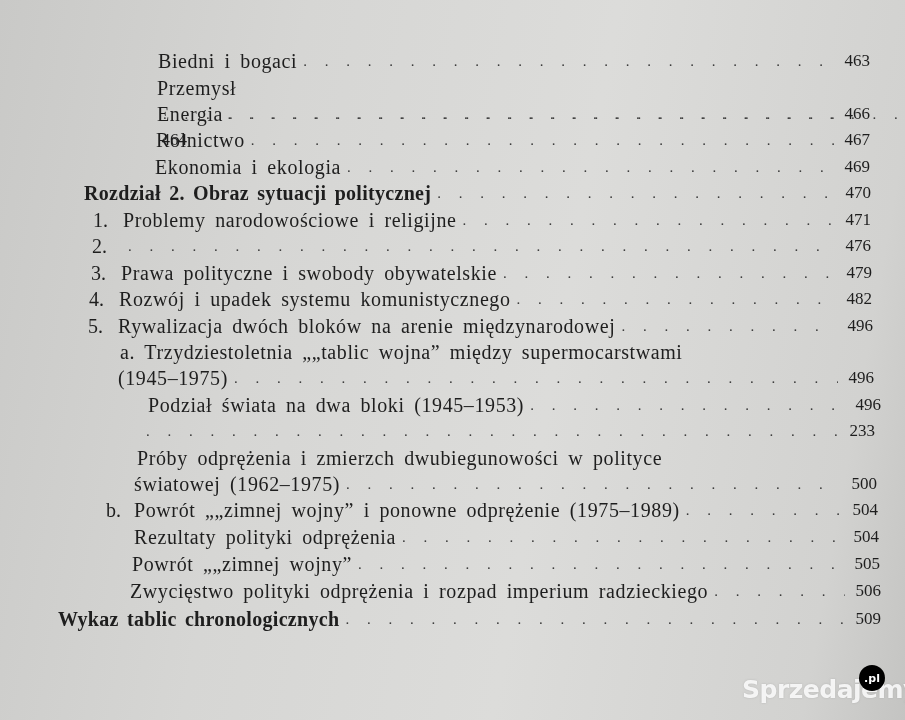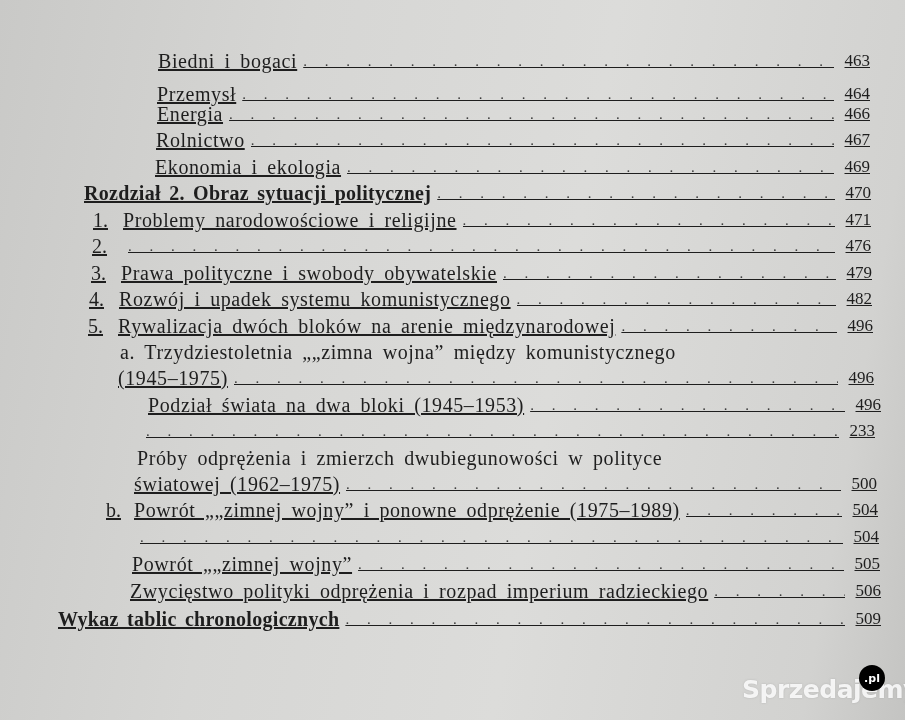--- a/index.html
+++ b/index.html
@@ -6,21 +6,21 @@
   body {
     width:905px; height:720px; overflow:hidden;
     background: linear-gradient(100deg, #c9c9c7 0%, #d6d6d4 30%, #dcdcda 60%, #d2d2d0 90%, #c4c4c2 100%);
     font-family: "Liberation Serif", "DejaVu Serif", serif;
     color:#1e1e1e;
     position:relative;
   }
   .page { position:absolute; left:0; top:0; width:905px; height:720px; }
   .row {
     position:absolute; display:flex; align-items:flex-start;
-    font-size:20px; line-height:26px; white-space:nowrap;text-decoration:underline;
+    font-size:20px; line-height:26px; white-space:nowrap;
   }
   .row .num { display:inline-block; }
   .row .label { letter-spacing:0.6px; word-spacing:4px; }
   .row .dots {
     flex:1; overflow:hidden; margin:0 6px;
     color:#3a3a3a; letter-spacing:7px; font-size:15px;
   }
   .row .dots::before { content: ". . . . . . . . . . . . . . . . . . . . . . . . . . . . . . . . . . . . . . . . . . . . . . . . . . . . . . . . . . . . . . . . . . . . . . . . . . . . . . . . . . . . . . . . . . . . . . . . . . . . . . . . . . . . . . . . ."; }
   .row .page-no { font-size:17px; min-width:30px; text-align:right; }
   .bold { font-weight:bold; }
@@ -44,21 +44,21 @@
 <body>
 
 <div class="page">
 
   <div class="row" style="left:158px; top:48px; width:712px;">
     <span class="label">Biedni i bogaci</span>
     <span class="dots"></span>
     <span class="page-no">463</span>
   </div>
 
-  <div class="row" style="left:157px; top:81px; width:713px;">
+  <div class="row" style="left:157px; top:75px; width:713px;flex-direction:column;">
     <span class="label">Przemysł</span>
     <span class="dots"></span>
     <span class="page-no">464</span>
   </div>
 
   <div class="row" style="left:157px; top:101px; width:713px;">
     <span class="label">Energia</span>
     <span class="dots"></span>
     <span class="page-no">466</span>
   </div>
@@ -110,21 +110,21 @@
 
   <div class="row" style="left:88px; top:313px; width:785px;">
     <span class="num" style="width:30px;">5.</span>
     <span class="label">Rywalizacja dwóch bloków na arenie międzynarodowej</span>
     <span class="dots"></span>
     <span class="page-no">496</span>
   </div>
 
   <div class="plain" style="left:120px; top:339px;">
     <span>a.</span>
-    <span>Trzydziestoletnia „„zimna wojna” między komunistycznego</span>
+    <span>Trzydziestoletnia „„tablic wojna” między supermocarstwami</span>
   </div>
   <div class="row" style="left:118px; top:365px; width:756px;">
     <span class="label">(1945–1975)</span>
     <span class="dots"></span>
     <span class="page-no">496</span>
   </div>
 
   <div class="row" style="left:141px; top:392px; width:733px;margin-left:7px;">
     <span class="label">Podział świata na dwa bloki (1945–1953)</span>
     <span class="dots"></span>
@@ -146,20 +146,21 @@
   </div>
 
   <div class="row" style="left:106px; top:497px; width:772px;">
     <span class="num" style="width:28px;">b.</span>
     <span class="label">Powrót „„zimnej wojny” i ponowne odprężenie (1975–1989)</span>
     <span class="dots"></span>
     <span class="page-no">504</span>
   </div>
 
   <div class="row" style="left:134px; top:524px; width:745px;">
+    <span class="label">Rezultaty polityki odprężenia</span>
     <span class="dots"></span>
     <span class="page-no">504</span>
   </div>
 
   <div class="row" style="left:132px; top:551px; width:748px;">
     <span class="label">Powrót „„zimnej wojny”</span>
     <span class="dots"></span>
     <span class="page-no">505</span>
   </div>
 

